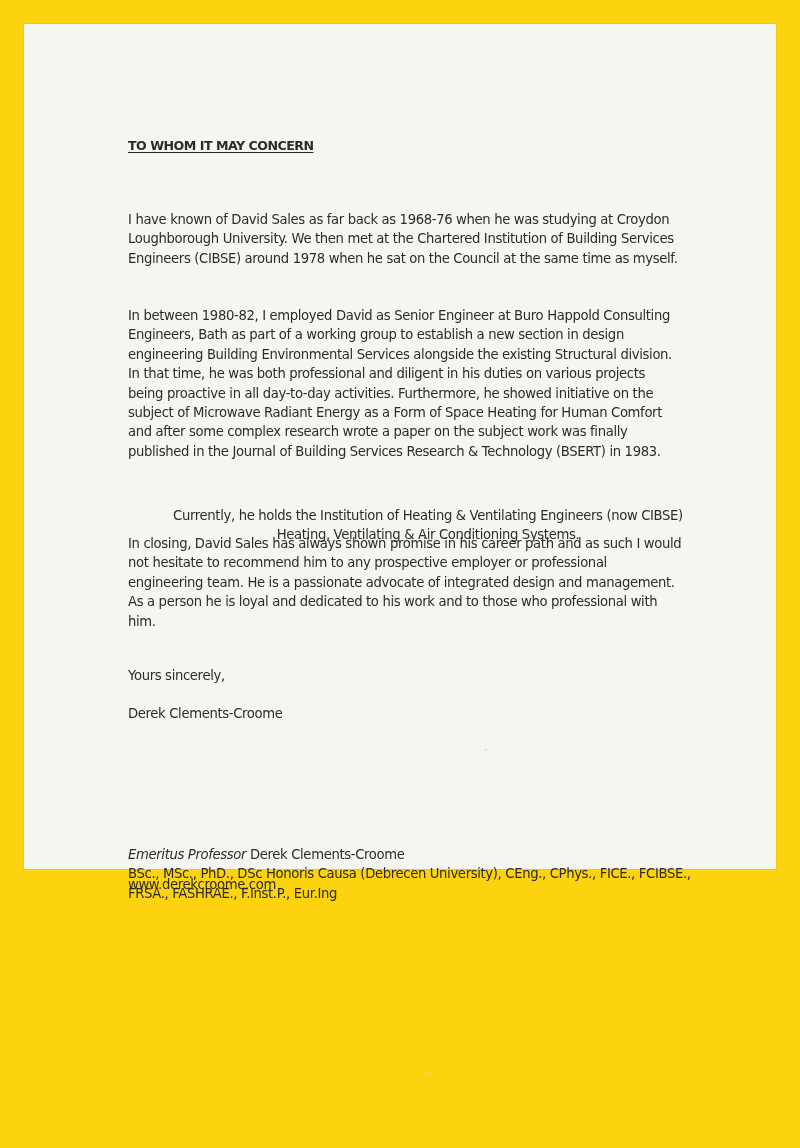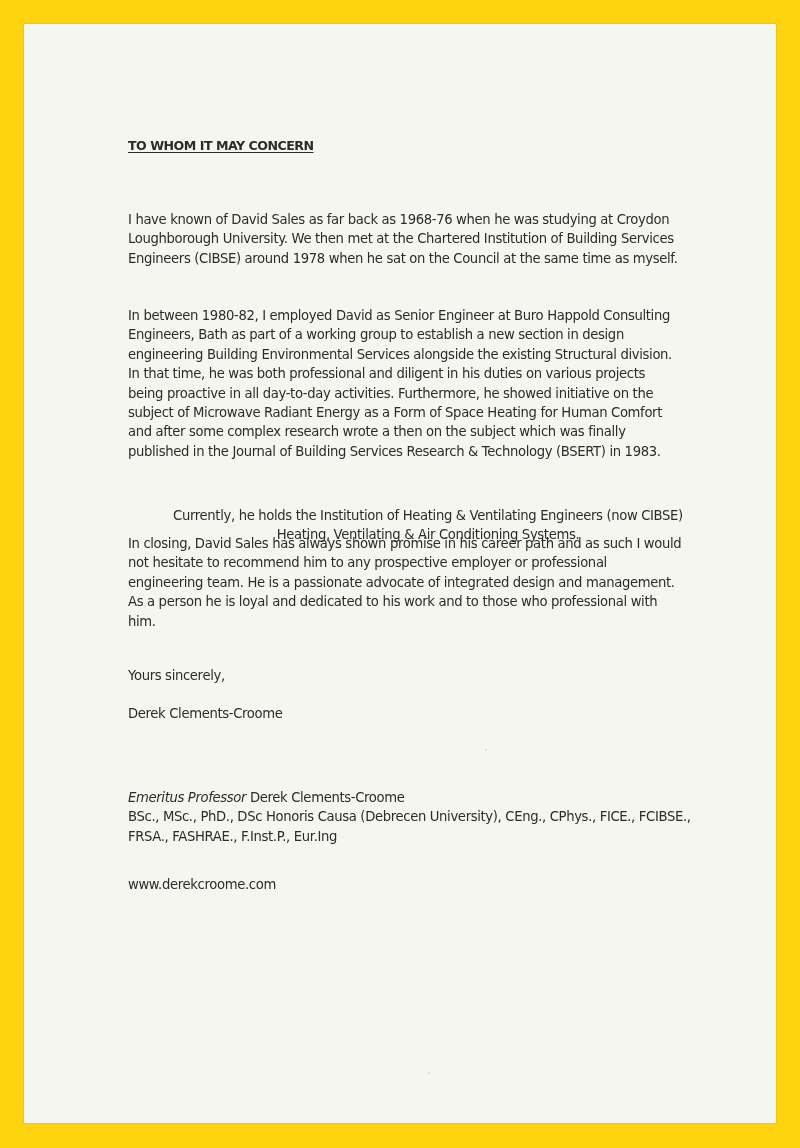--- a/index.html
+++ b/index.html
@@ -12,21 +12,21 @@
       background: #fdd20e;
       position: relative;
       overflow: hidden;
       font-family: "DejaVu Sans", sans-serif;
     }
     .paper {
       position: absolute;
       left: 24px;
       top: 24px;
       width: 752px;
-      height: 1099px;
+      height: 845px;
       background: #f6f6f1;
       box-shadow: 0 0 1px rgba(0,0,0,0.25);
       text-decoration: underline;
     }
     .content {
       position: absolute;
       left: 104px;
       top: 0;
       width: 600px;
       color: #2b2b2b;
@@ -51,21 +51,21 @@
       width: 600px;
       margin: 0;
     }
     .line { display: block; white-space: nowrap; }
     #p1 { top: 186px; }
     #p2 { top: 282px; }
     #p3 { top: 482px; text-align: center; }
     #p4 { top: 510px; }
     #closing { top: 642px; }
     #signature { top: 680px; }
-    #sig-block { top: 764px; }
+    #sig-block { top: 821px; }
     #website { top: 851px; }
     em { font-style: italic; }
     .speck {
       position: absolute;
       width: 2px; height: 2px;
       background: #d8d8d2;
       border-radius: 1px;
     }
   </style>
 </head>
@@ -84,21 +84,21 @@
       <span class="line">Engineers (CIBSE) around 1978 when he sat on the Council at the same time as myself.</span>
     </p>
 
     <p class="para" id="p2">
       <span class="line">In between 1980-82, I employed David as Senior Engineer at Buro Happold Consulting</span>
       <span class="line">Engineers, Bath as part of a working group to establish a new section in design</span>
       <span class="line">engineering Building Environmental Services alongside the existing Structural division.</span>
       <span class="line">In that time, he was both professional and diligent in his duties on various projects</span>
       <span class="line">being proactive in all day-to-day activities. Furthermore, he showed initiative on the</span>
       <span class="line">subject of Microwave Radiant Energy as a Form of Space Heating for Human Comfort</span>
-      <span class="line">and after some complex research wrote a then on the subject which was finally</span>
+      <span class="line">and after some complex research wrote a paper on the subject work was finally</span>
       <span class="line">published in the Journal of Building Services Research &amp; Technology (BSERT) in 1983.</span>
     </p>
 
     <p class="para" id="p3">
       <span class="line">Currently, he holds the Institution of Heating &amp; Ventilating Engineers (now CIBSE)</span>
       <span class="line">Heating, Ventilating &amp; Air Conditioning Systems.</span>
     </p>
 
     <p class="para" id="p4">
       <span class="line">In closing, David Sales has always shown promise in his career path and as such I would</span>

